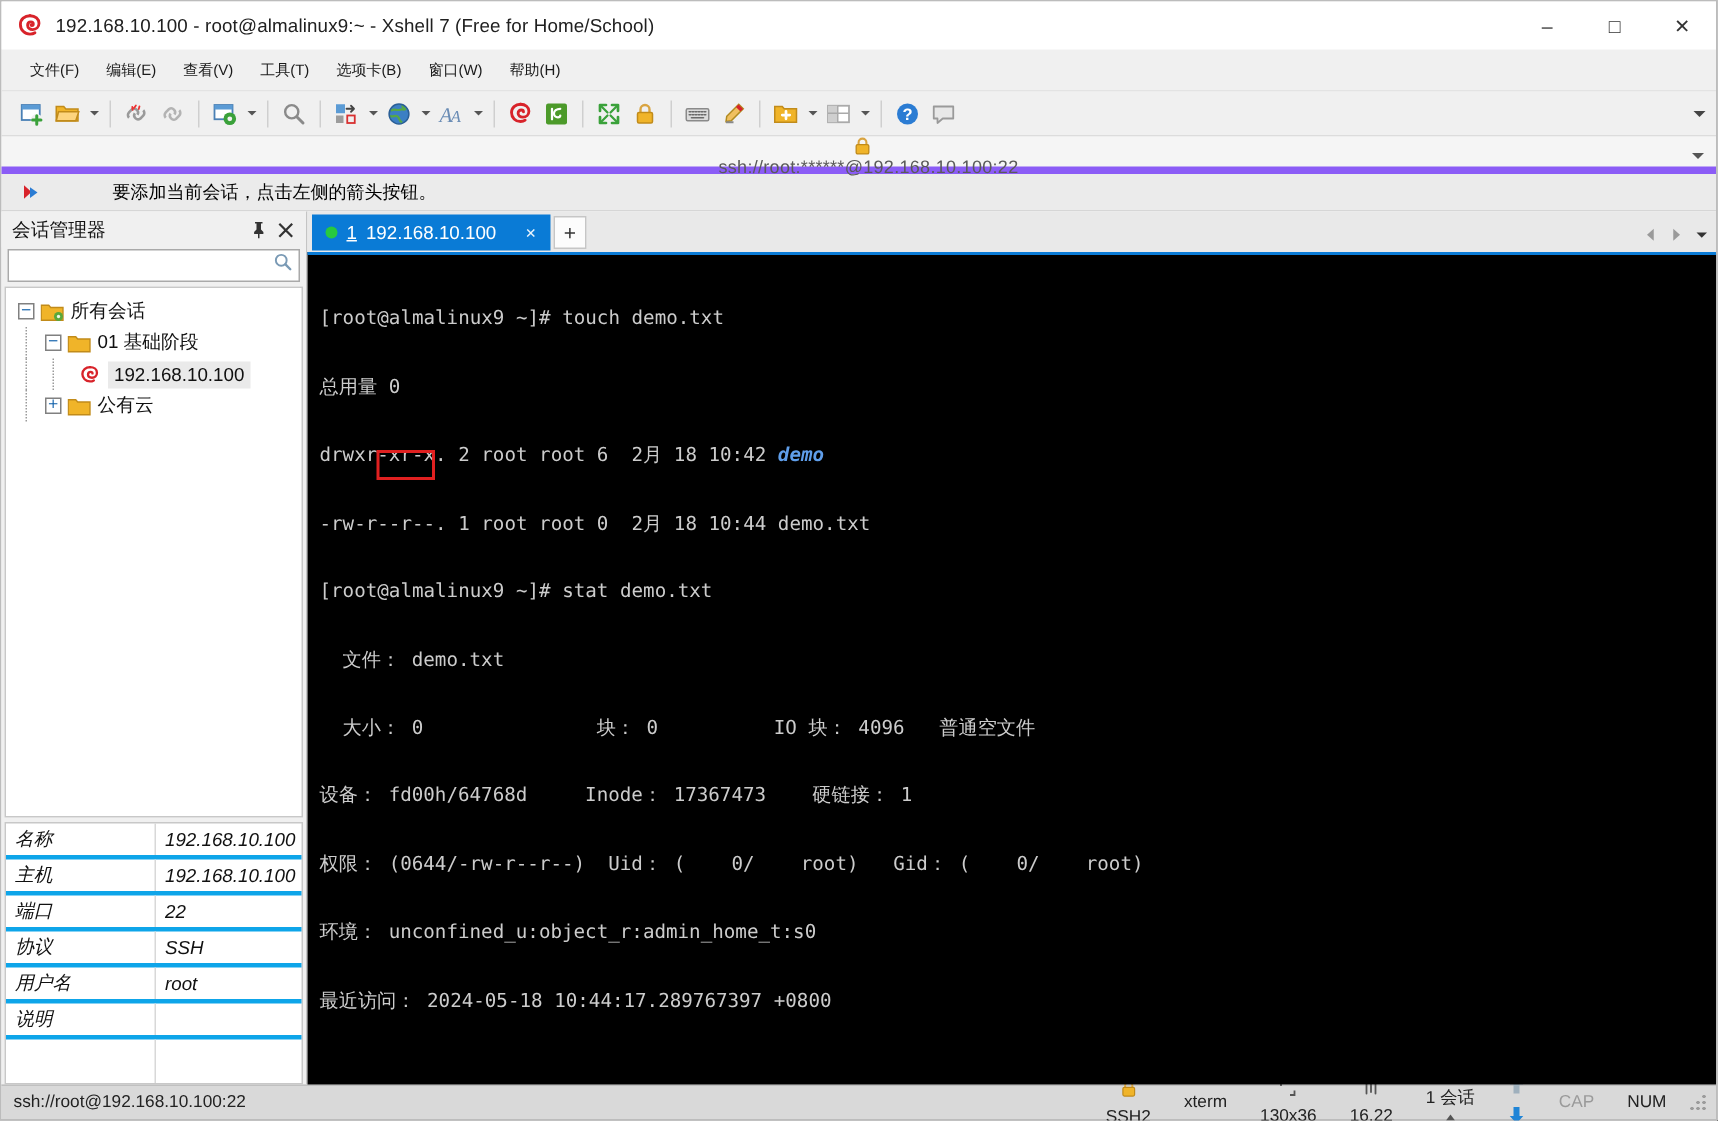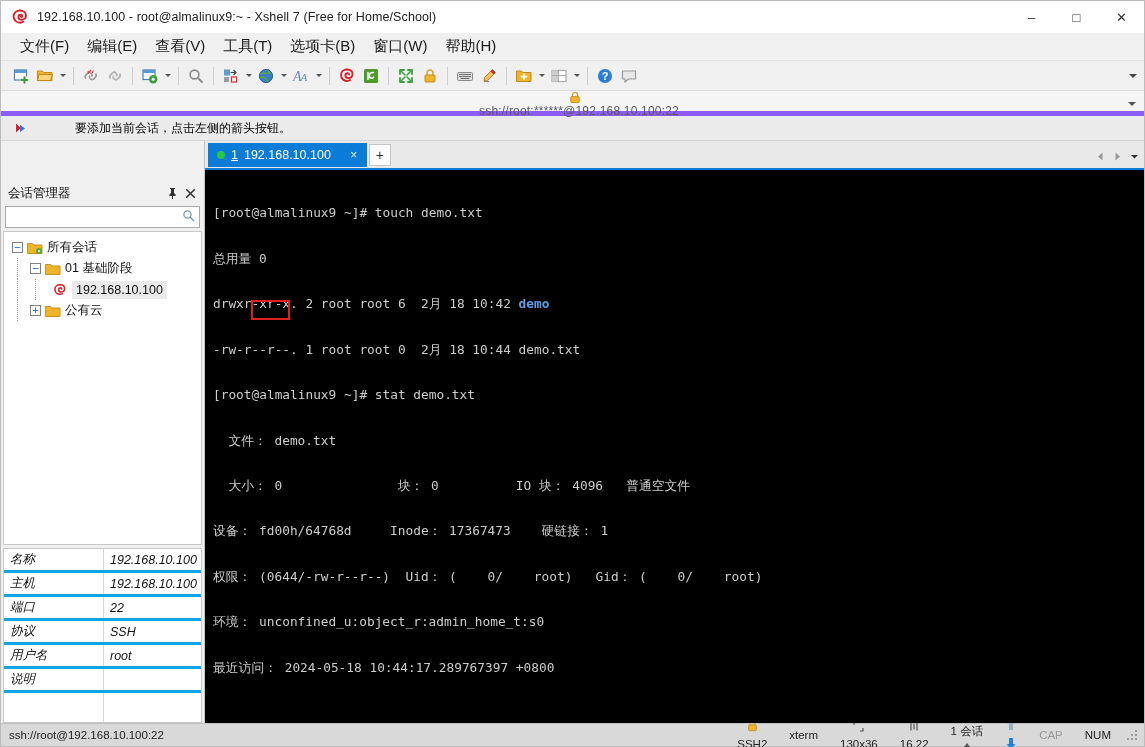--- a/index.html
+++ b/index.html
@@ -51,21 +51,21 @@
 
   
   .menubar {
     height: 28px; min-height: 28px;
     background: #f0f0f0;
     display: flex; align-items: center;
     padding-left: 10px;
     border-bottom: 1px solid #e3e3e3;
   }
   .menu-item {
-    font-size: 15px; color: #1a1a1a;
+    font-size: 10px; color: #1a1a1a;
     padding: 20px 9px;
     white-space: nowrap;
     cursor: default;
   }
 
   
   .toolbar {
     height: 30px; min-height: 30px;
     background: #f0f0f0;
     display: flex; align-items: center;
@@ -155,21 +155,20 @@
     width: 204px; min-width: 204px;
     display: flex; flex-direction: column;
     background: #f0f0f0;
     border-right: 1px solid #c4c4c4;
   }
   .lp-header {
     height: 24px; min-height: 24px;
     display: flex; align-items: center;
     padding: 0 5px 0 7px;
     background: #f0f0f0;
-    margin-top: 40px;
   }
   .lp-title { font-size: 12.5px; color: #111; flex: 1 1 auto; }
   .lp-hbtn {
     width: 18px; height: 18px;
     display: flex; align-items: center; justify-content: center;
     font-size: 12px; color: #333; cursor: default;
   }
 
   .lp-search {
     margin: 1px 4px 3px 4px;
@@ -301,21 +300,21 @@
     font-family: "DejaVu Sans Mono", "Liberation Mono", monospace;
     font-size: 12.8px;
     line-height: 15.15px;
     padding: 5px 0 0 8px;
     overflow: hidden;
     position: relative;
     border-top: 2px solid #0a7bd6;
     white-space: pre;
   }
   .tline { white-space: pre; height: 15.15px; }
-  .c-blue { color: #5f9eea; font-weight: bold; }
+  .c-blue { color: #5f9eea; font-weight: bold; font-style: italic; }
   .redbox {
     position: absolute;
     border: 2px solid #e02020;
     pointer-events: none;
   }
 
   
   .statusbar {
     height: 23px; min-height: 23px;
     background: #d9d9d9;

